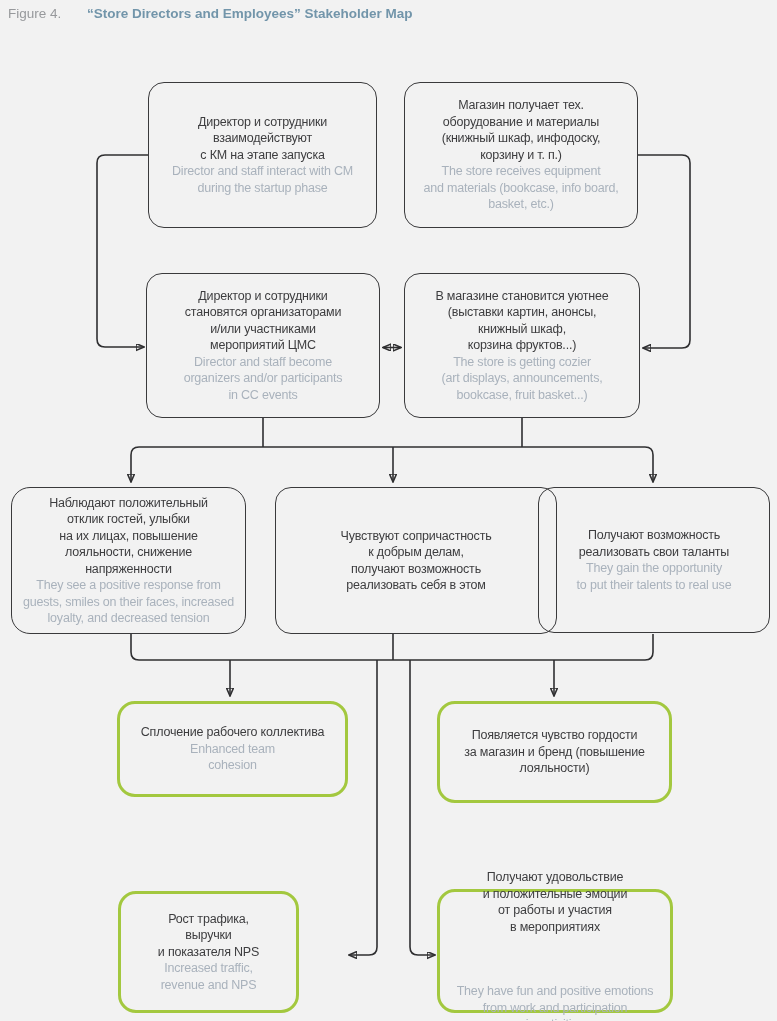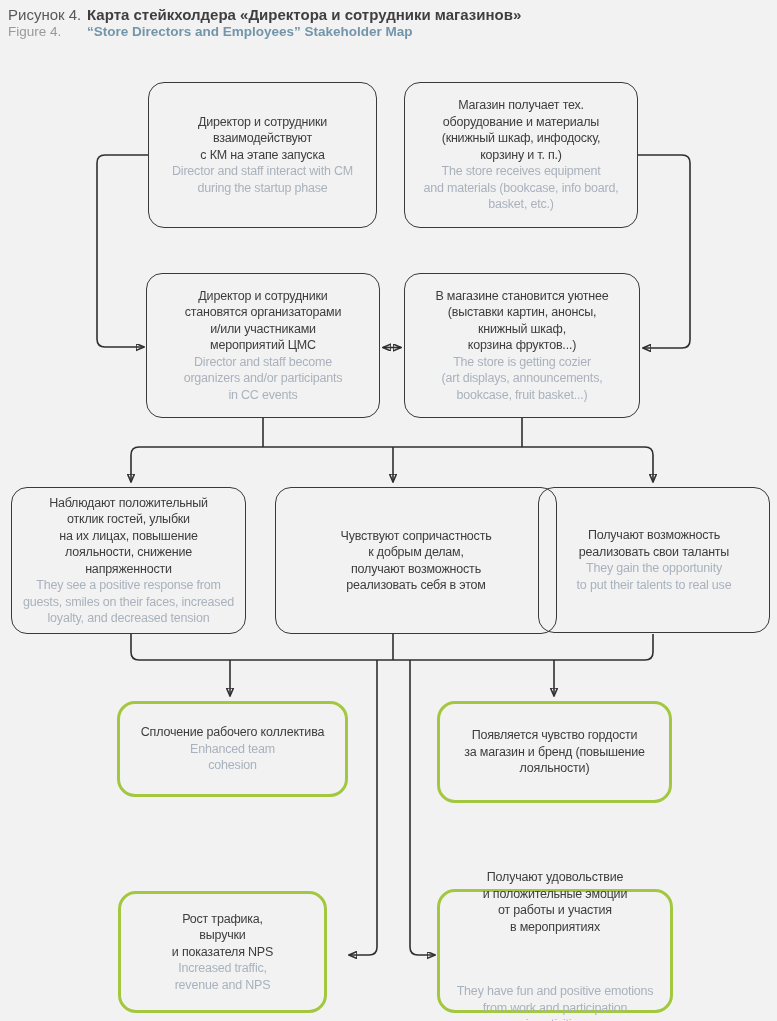--- a/index.html
+++ b/index.html
@@ -29,26 +29,26 @@
   }
   .box.green{border:3.5px solid var(--green-border);border-radius:18px;}
   .ru{font-weight:normal;color:var(--text-ru);font-size:12.5px;line-height:16.5px;
       letter-spacing:-0.2px;white-space:pre-line;}
   .en{font-weight:normal;color:var(--text-en);font-size:12.5px;line-height:16.5px;
       letter-spacing:-0.2px;white-space:pre-line;}
   .b1 {left:148px;top:82px; width:229px;height:146px;}
   .b2 {left:404px;top:82px; width:234px;height:146px;}
   .b3 {left:146px;top:273px;width:234px;height:145px;}
   .b4 {left:404px;top:273px;width:236px;height:145px;}
-  .b5 {left:11px; top:487px;width:235px;height:147px;}
+  .b5 {left:11px; top:487px;width:235px;height:147px;border-radius:19px;}
   .b6 {left:275px;top:487px;width:282px;height:147px;}
   .b7 {left:538px;top:487px;width:232px;height:146px;}
   .b8 {left:117px;top:701px;width:231px;height:96px;}
   .b9 {left:437px;top:701px;width:235px;height:102px;}
-  .b10{left:118px;top:891px;width:209px;height:122px;}
+  .b10{left:118px;top:891px;width:181px;height:122px;}
   .b11{left:437px;top:889px;width:236px;height:124px;gap:48px;}
 </style>
 </head>
 <body>
 
 <div id="canvas">
 
   <svg class="wires" width="777" height="1021" viewBox="0 0 777 1021">
     <defs>
       <marker id="ah" markerUnits="userSpaceOnUse" markerWidth="9" markerHeight="8" refX="8" refY="3.5" orient="auto-start-reverse">
@@ -62,23 +62,20 @@
     <path d="M131,482 V455 Q131,447 139,447 H645 Q653,447 653,455 V482" marker-start="url(#ah)" marker-end="url(#ah)"></path>
     <path d="M393,447 V482" marker-end="url(#ah)"></path>
     <path d="M131,634 V652 Q131,660 139,660 H645 Q653,660 653,652 V634 M393,634 V660"></path>
     <path d="M230,660 V696" marker-end="url(#ah)"></path>
     <path d="M554,660 V696" marker-end="url(#ah)"></path>
     <path d="M377,660 V947 Q377,955 369,955 H349" marker-end="url(#ah)"></path>
     <path d="M410,660 V947 Q410,955 418,955 H435" marker-end="url(#ah)"></path>
   </svg>
 
   <div id="header">
-    <div class="t1">
-      <span class="tlabel">Рисунок 4.</span><span class="ttitle">Карта стейкхолдера «Директора и сотрудники магазинов»</span>
-    </div>
     <div class="t2">
       <span class="tlabel">Figure 4.</span><span class="ttitle">“Store Directors and Employees” Stakeholder Map</span>
     </div>
   </div>
 
   <div class="box b1">
     <div class="ru">Директор и сотрудники
 взаимодействуют
 с КМ на этапе запуска</div>
     <div class="en">Director and staff interact with CM

